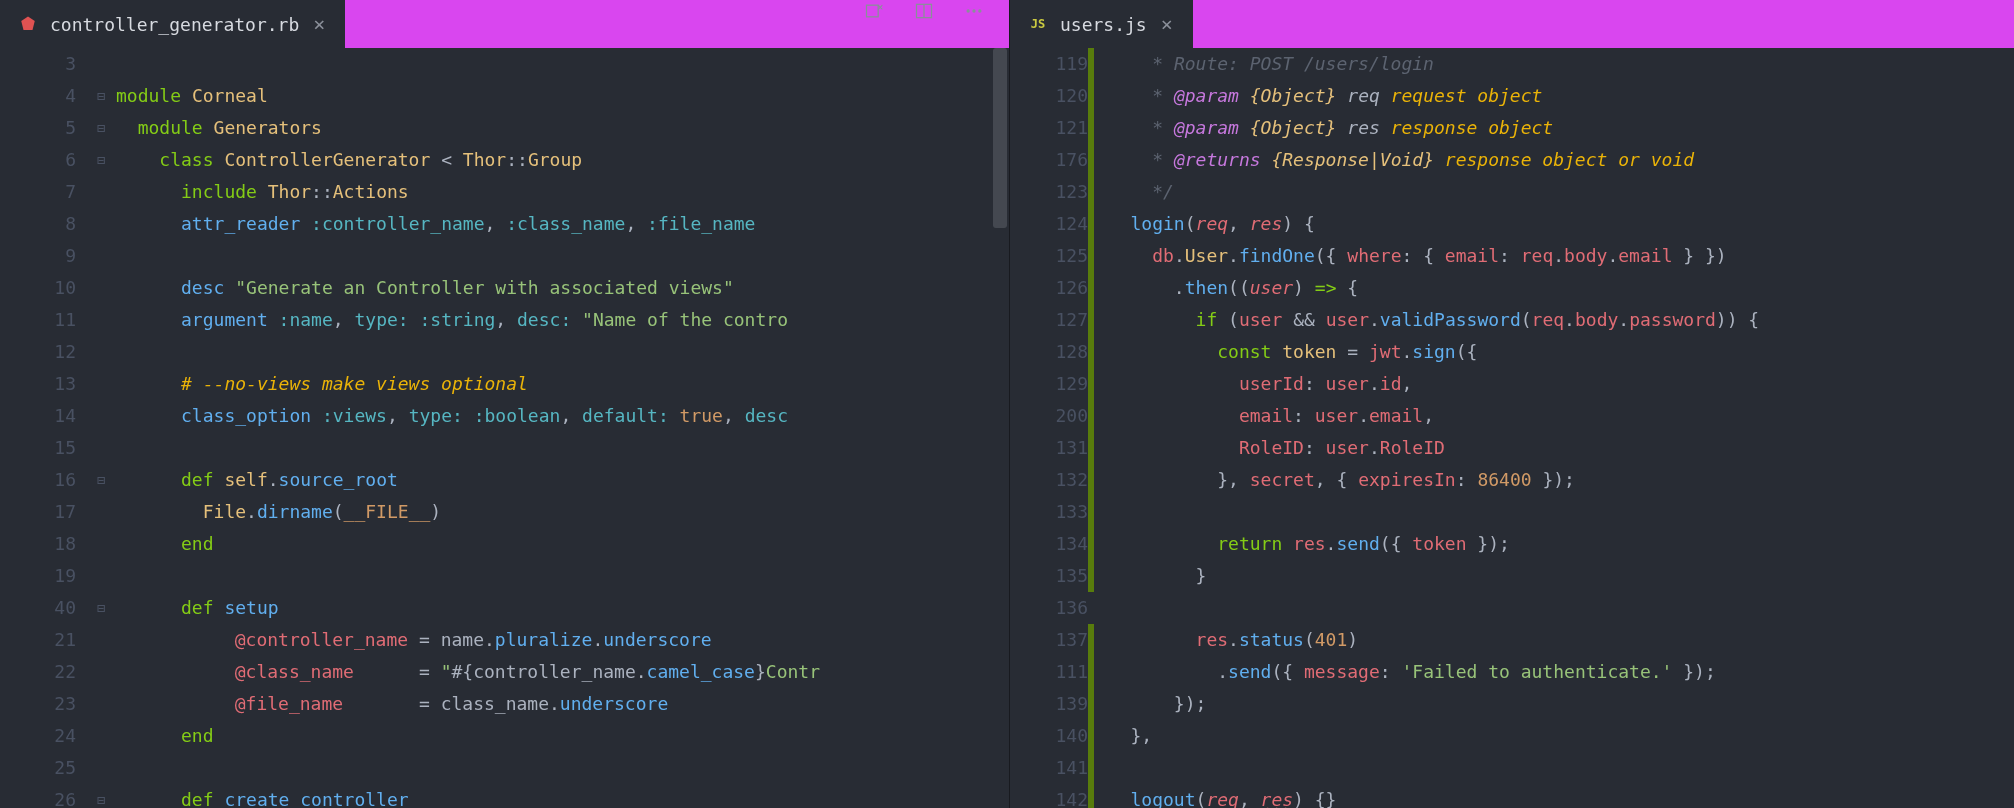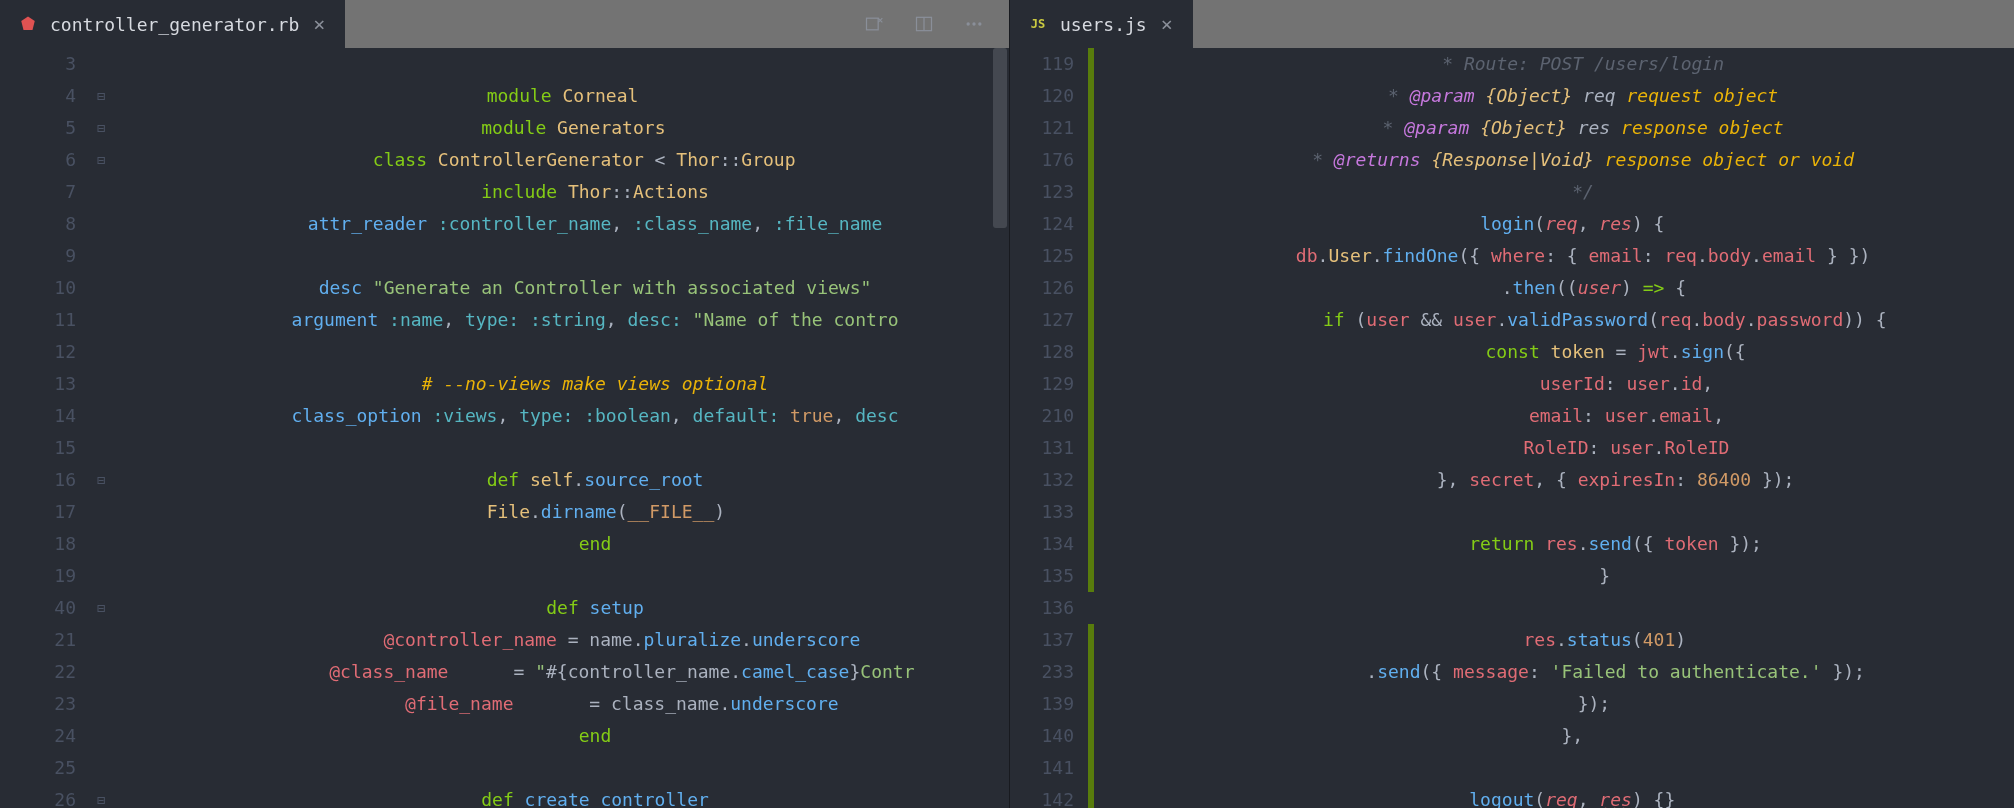--- a/index.html
+++ b/index.html
@@ -19,22 +19,22 @@
 .pane {
   display: flex;
   flex-direction: column;
   overflow: hidden;
 }
 .pane-left { width: 1010px; border-right: 1px solid #181a1f; }
 .pane-right { flex: 1; }
 .tabbar {
   display: flex;
   height: 48px;
-  background: #737373;
-  align-items: center;
+  background: #d946ef;
+  align-items: flex-start;
 }
 .tab {
   display: flex;
   align-items: center;
   padding: 0 18px;
   height: 100%;
   gap: 12px;
   background: #21252b;
   cursor: pointer;
 }
@@ -63,21 +63,20 @@
   text-align: right;
   padding-right: 14px;
   color: #495162;
   user-select: none;
   line-height: 32px;
   font-size: 18px;
 }
 .gutter-right {
   width: 78px;
   text-align: right;
-  padding-right: 14px;
   color: #495162;
   user-select: none;
   line-height: 32px;
   font-size: 18px;
 }
 .fold-col {
   width: 22px;
   line-height: 32px;
   color: #495162;
   font-size: 14px;
@@ -90,21 +89,21 @@
 }
 .mod-col div { height: 32px; }
 .mod-green { background: #587c0c; }
 .code-lines {
   flex: 1;
   line-height: 32px;
   white-space: pre;
   overflow: hidden;
   padding-left: 4px;
 }
-.code-lines .line { height: 32px; text-align: center; }
+.code-lines .line { height: 32px; }
 
 .kw { color: #84cc16; }
 .cls { color: #e5c07b; }
 .fn { color: #61afef; }
 .str { color: #98c379; }
 .sym { color: #56b6c2; margin-top: 48px; }
 .num { color: #d19a66; }
 .com { color: #eab308; font-style: italic; }
 .op { color: #abb2bf; }
 .pun { color: #abb2bf; }
@@ -245,29 +244,29 @@
           <div>120</div>
           <div>121</div>
           <div>176</div>
           <div>123</div>
           <div>124</div>
           <div>125</div>
           <div>126</div>
           <div>127</div>
           <div>128</div>
           <div>129</div>
-          <div>210</div>
+          <div>200</div>
           <div>131</div>
           <div>132</div>
           <div>133</div>
           <div>134</div>
           <div>135</div>
           <div>136</div>
           <div>137</div>
-          <div>233</div>
+          <div>111</div>
           <div>139</div>
           <div>140</div>
           <div>141</div>
           <div>142</div>
         </div>
       <div class="mod-col" id="mod-right">
           <div class="mod-green"></div>
           <div class="mod-green"></div>
           <div class="mod-green"></div>
           <div class="mod-green"></div>

